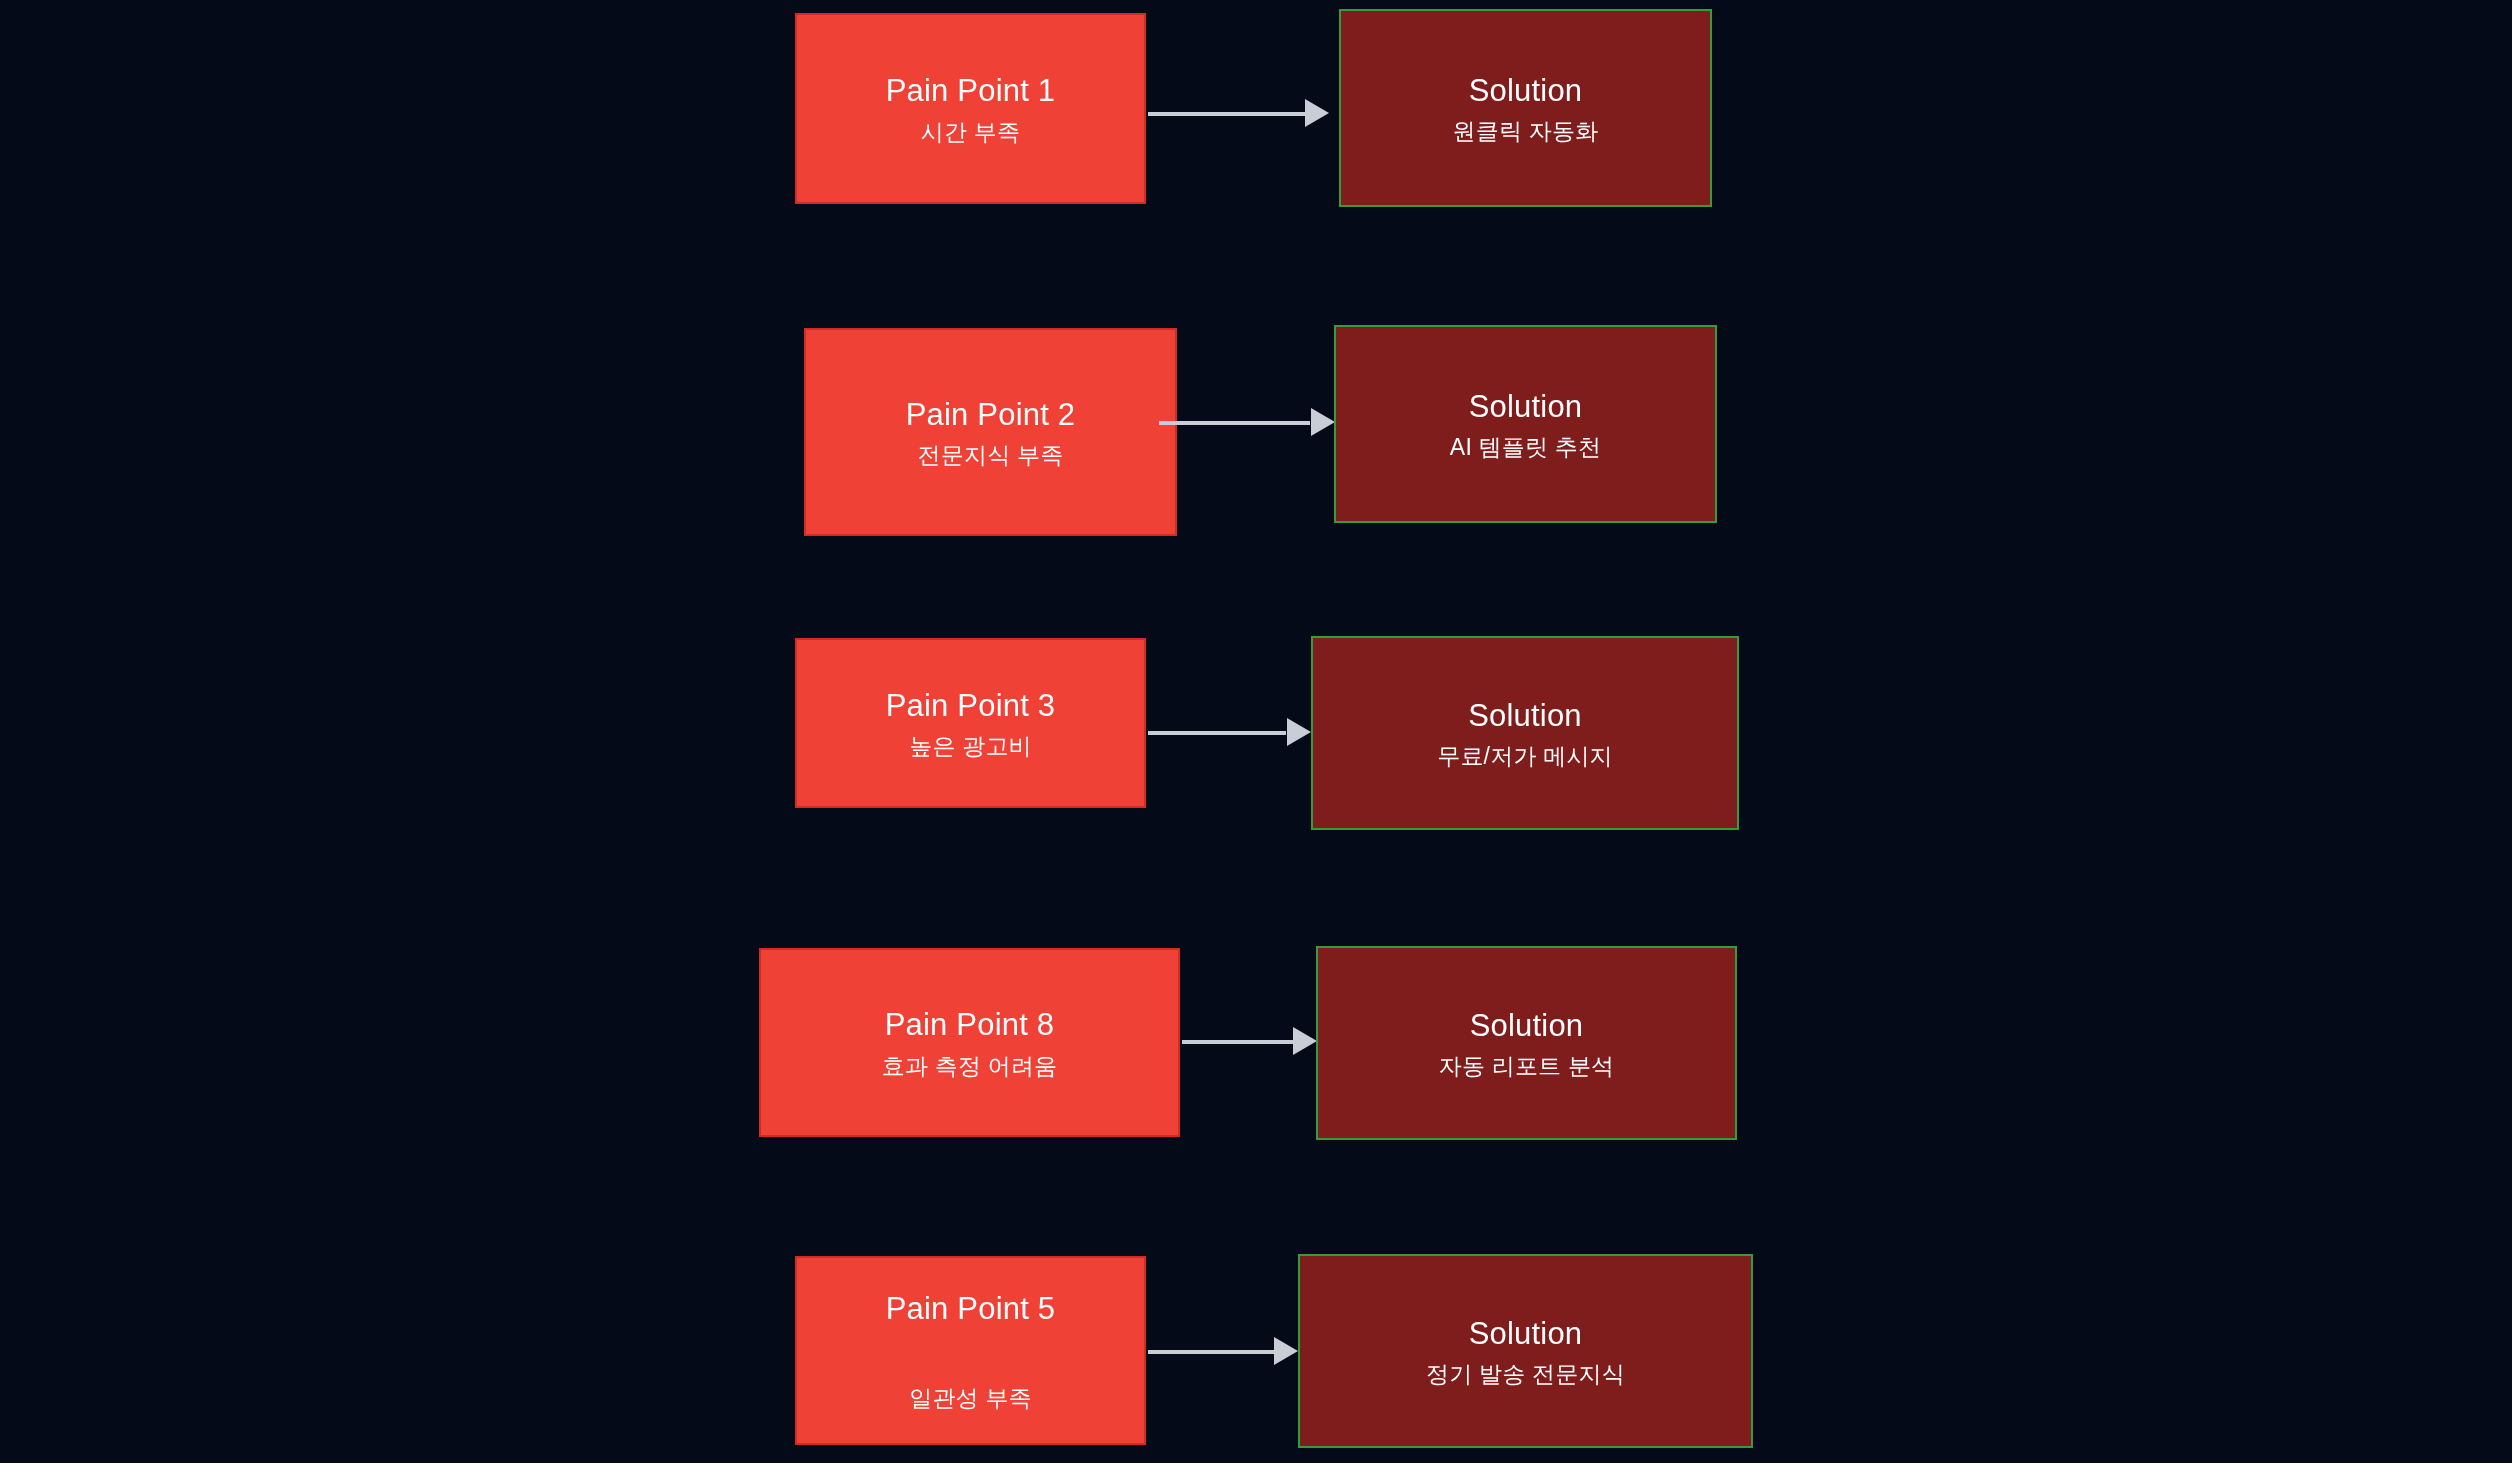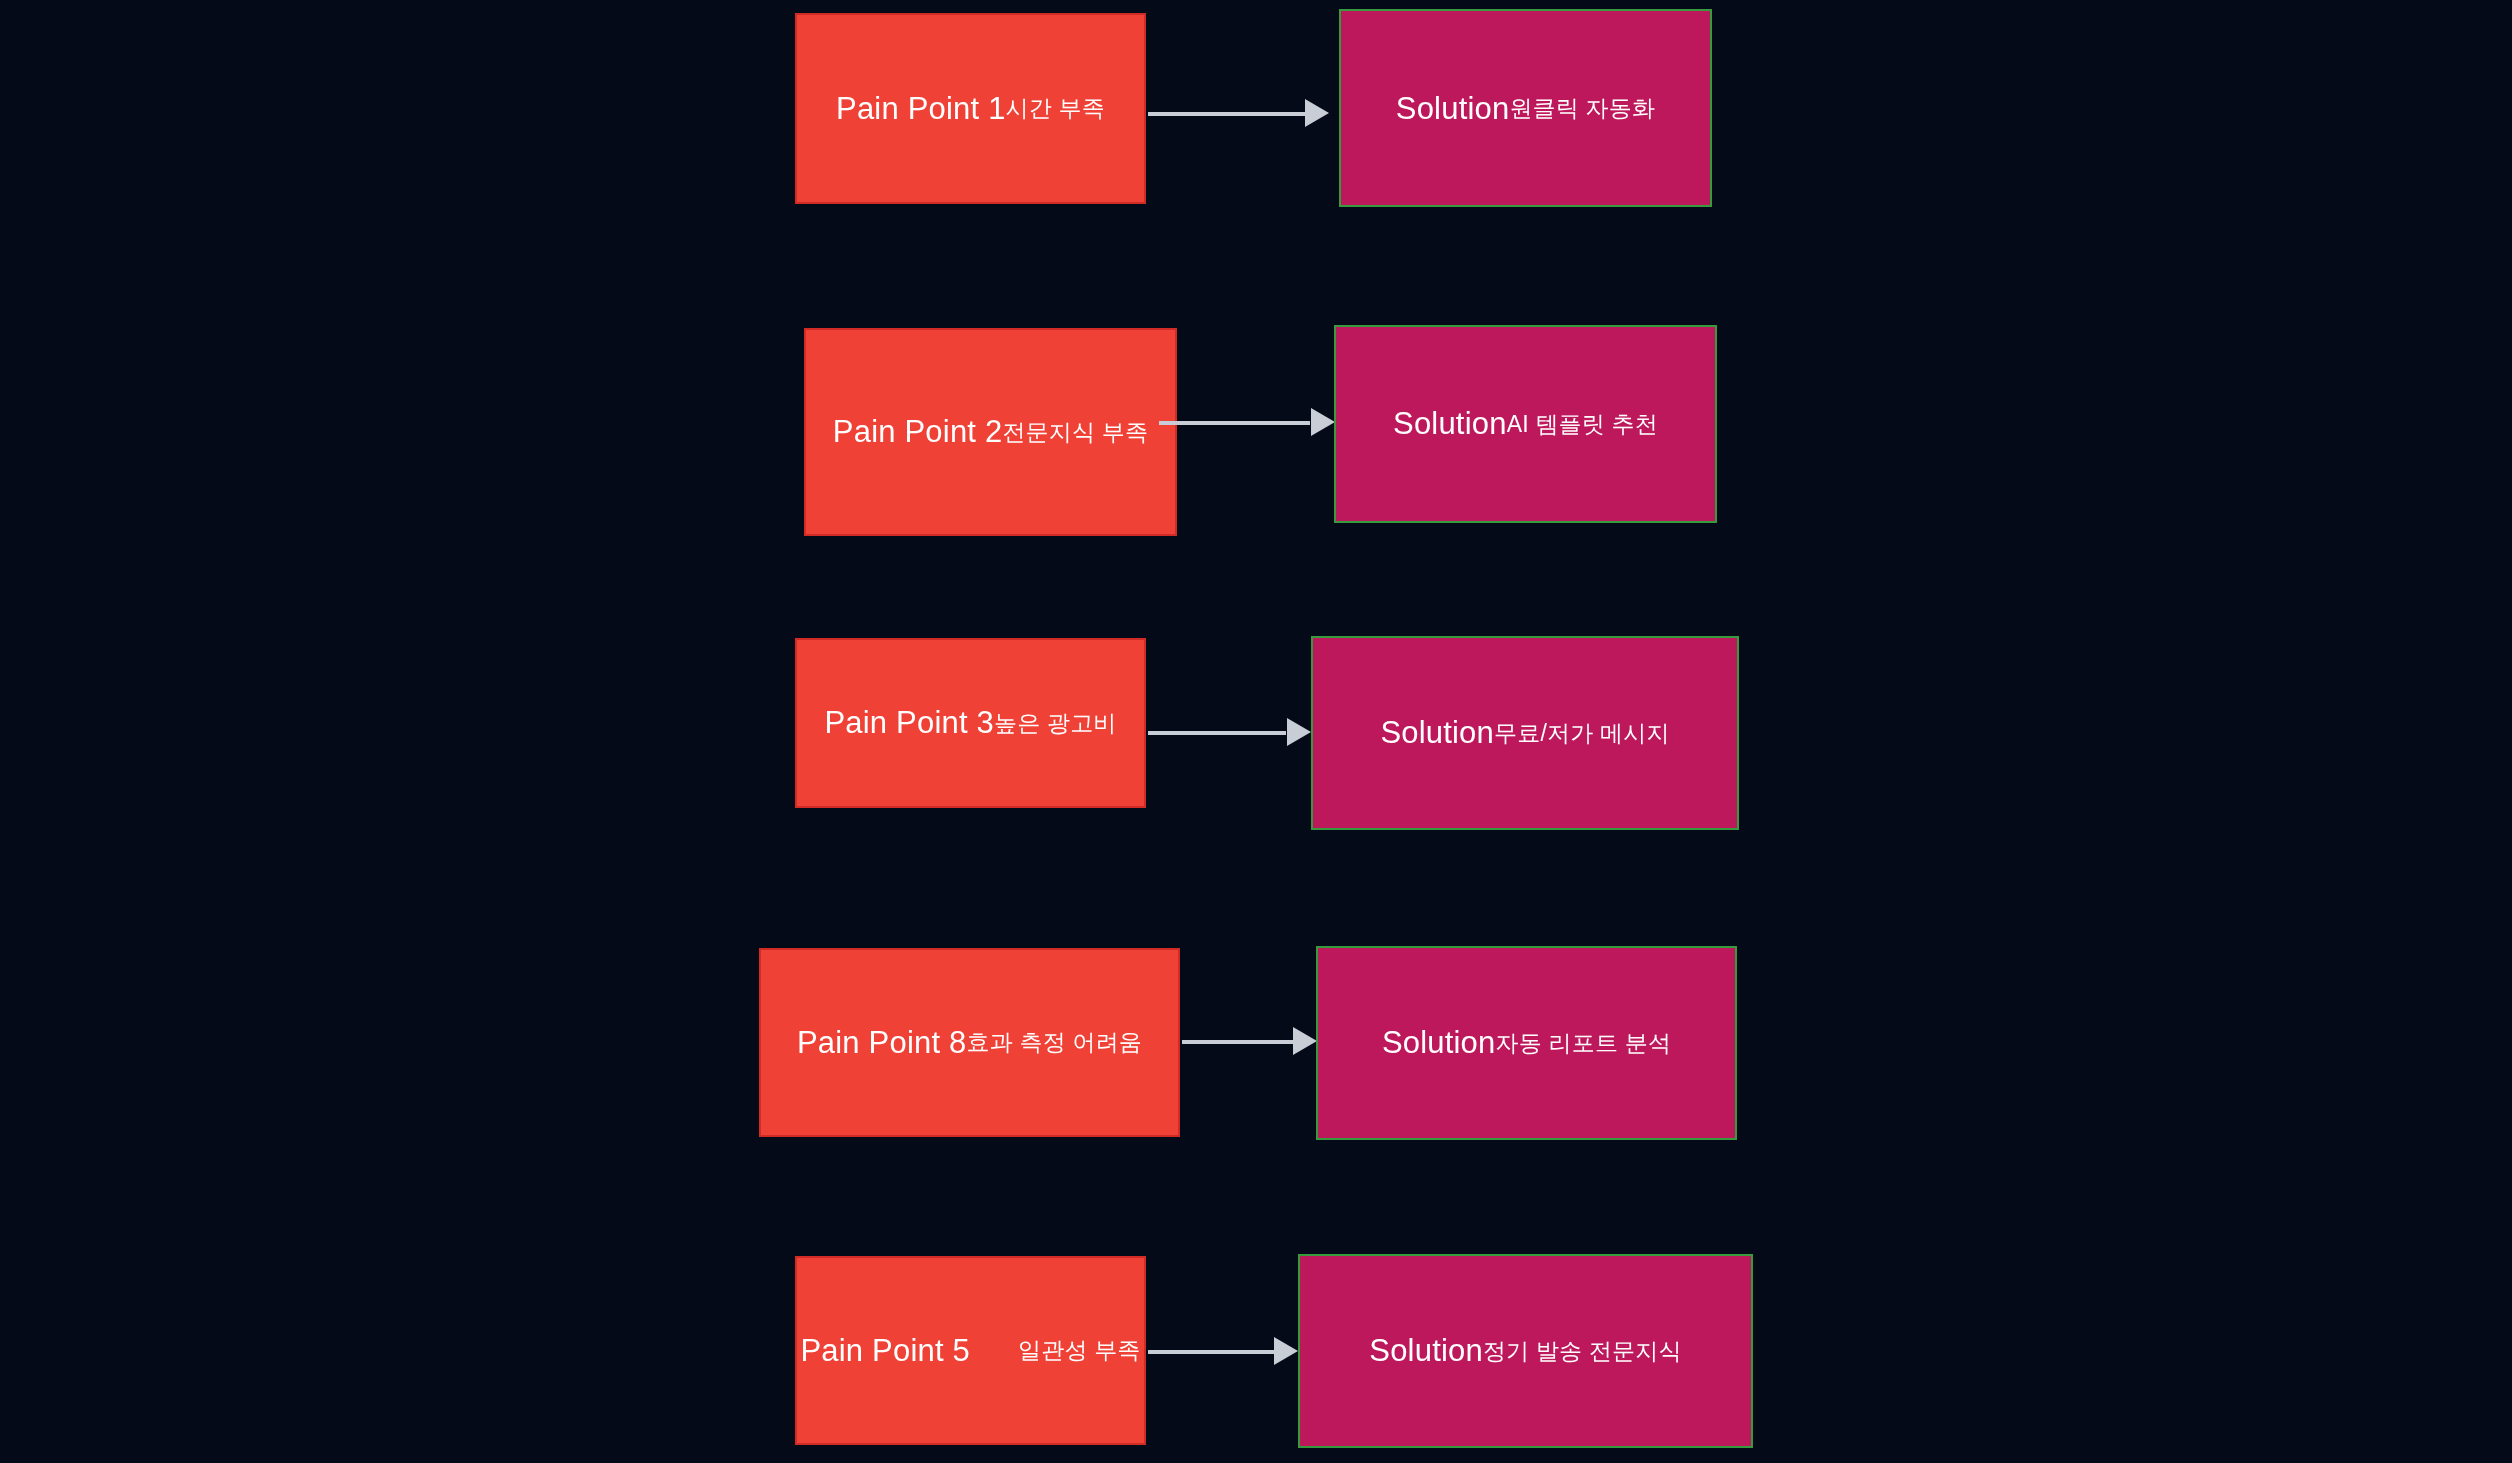--- a/index.html
+++ b/index.html
@@ -15,21 +15,21 @@
     position: relative;
     width: 2512px;
     height: 1464px;
     background: #050a18;
     overflow: hidden;
   }
   .node {
     position: absolute;
     box-sizing: border-box;
     display: flex;
-    flex-direction: row;
+    flex-direction: column;
     align-items: center;
     justify-content: center;
     text-align: center;
     color: #ffffff;
     line-height: 1.52;
     letter-spacing: 0.2px;
   }
   .node .line1 {
     font-size: 31px;
     font-weight: 400;
@@ -38,21 +38,21 @@
   .node .line2 {
     font-size: 23px;
     font-weight: 400;
     white-space: nowrap;
   }
   .node.pain {
     background: #ef4136;
     border: 2.8px solid #d12b26;
   }
   .node.solution {
-    background: #be185d;
+    background: #7f1d1d;
     border: 2.8px solid #379b3d;
   }
   .edge {
     position: absolute;
     height: 3.7px;
     background: #c9ced6;
   }
   .edge-head {
     position: absolute;
     width: 0;

